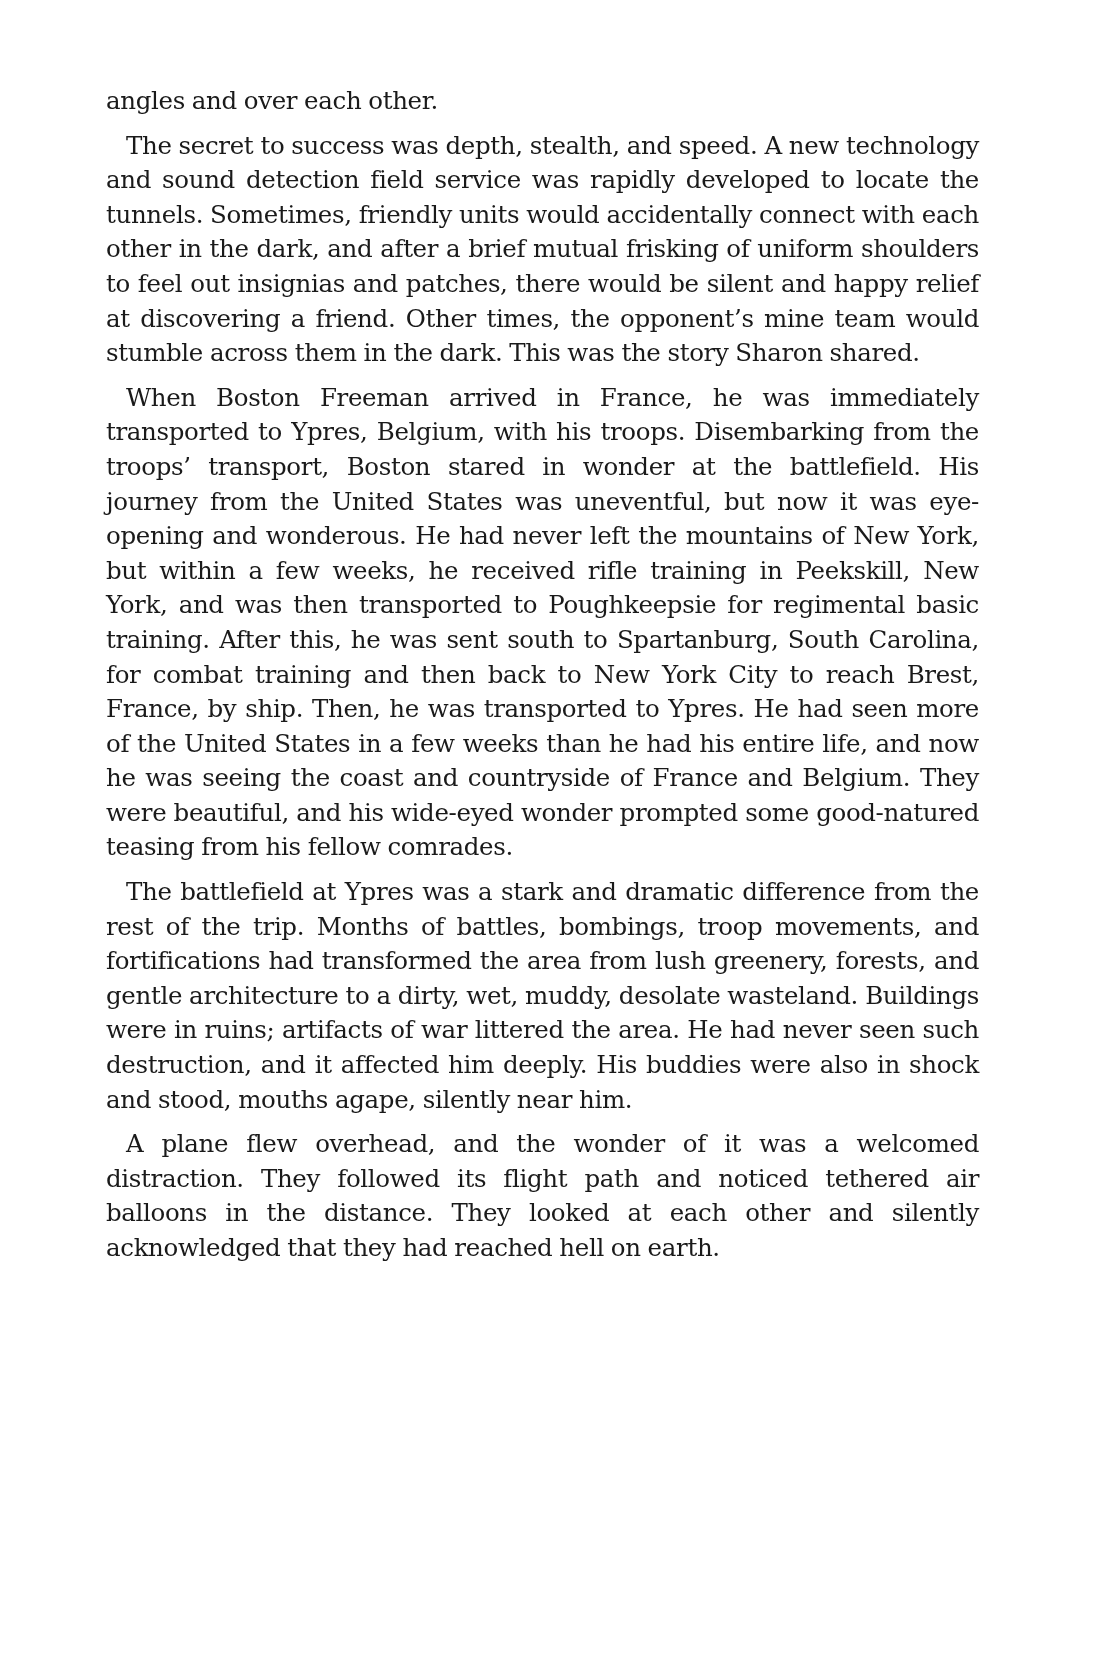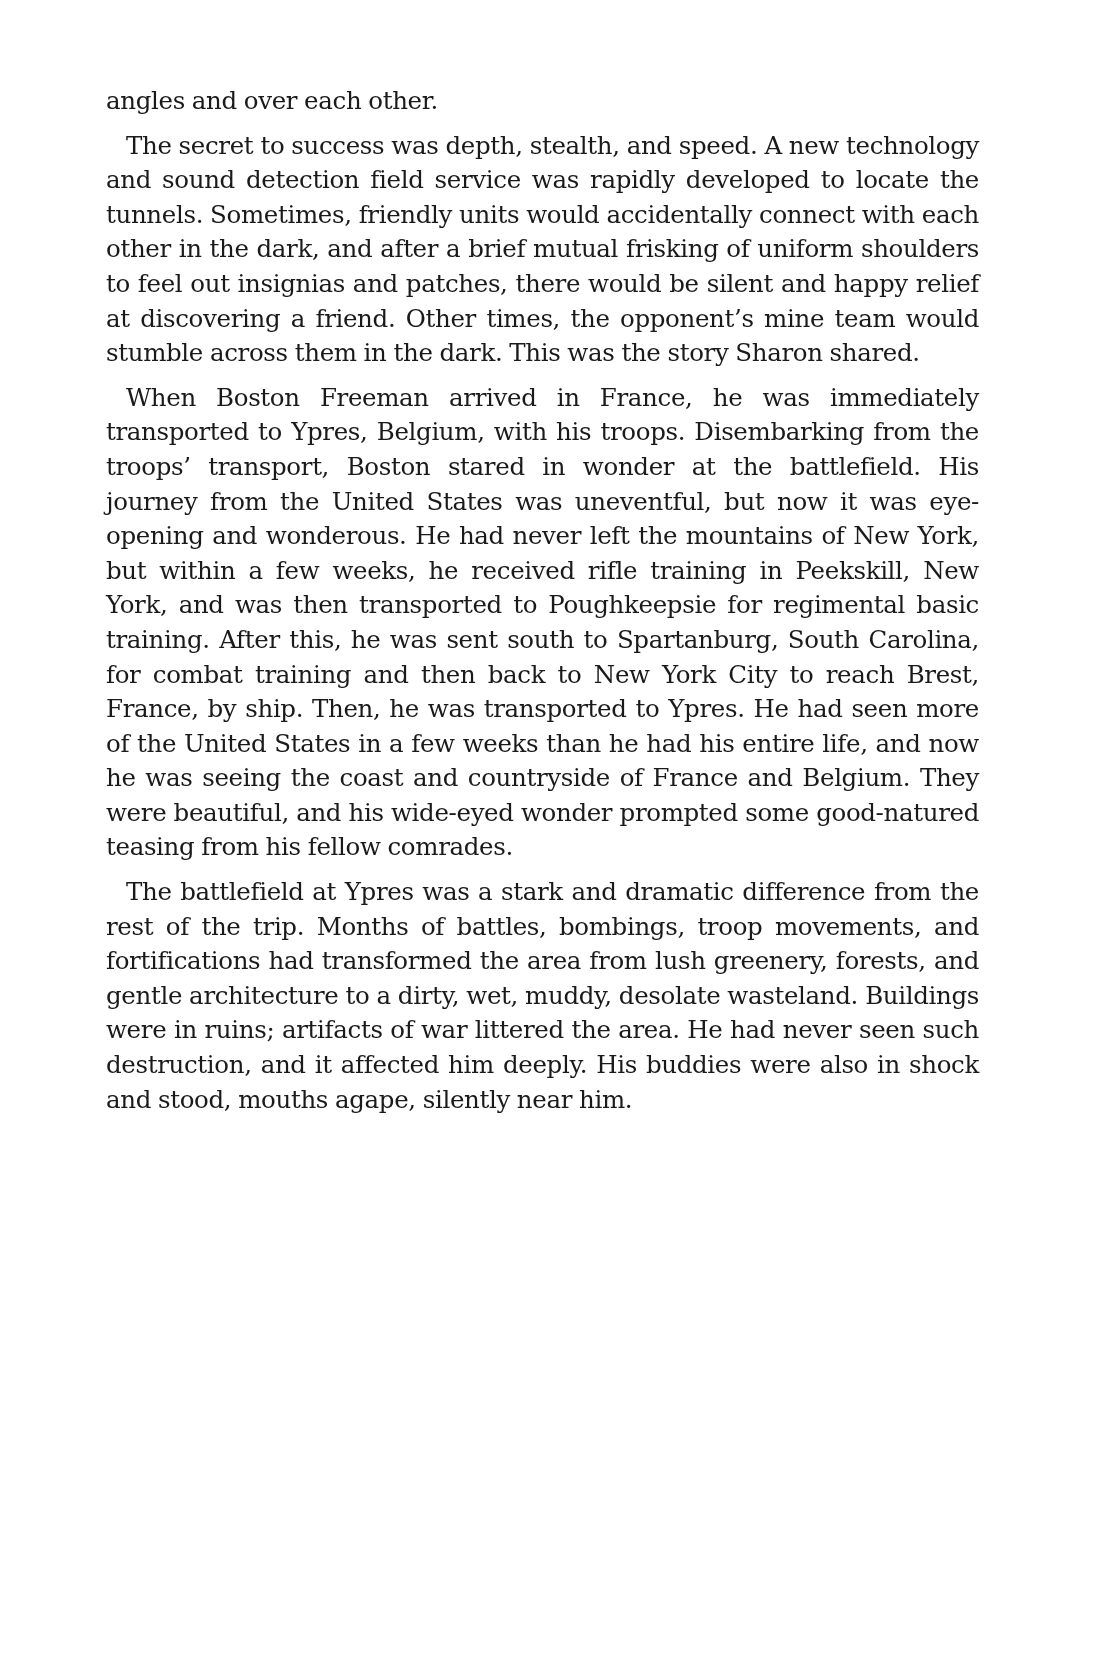--- a/index.html
+++ b/index.html
@@ -37,13 +37,14 @@
     }
   </style>
 </head>
 <body>
 
 <div class="page">
   <p class="para continued">angles and over each other.</p>
   <p class="para">The secret to success was depth, stealth, and speed. A new technology and sound detection field service was rapidly developed to locate the tunnels. Sometimes, friendly units would accidentally connect with each other in the dark, and after a brief mutual frisking of uniform shoulders to feel out insignias and patches, there would be silent and happy relief at discovering a friend. Other times, the opponent’s mine team would stumble across them in the dark. This was the story Sharon shared.</p>
   <p class="para">When Boston Freeman arrived in France, he was immediately transported to Ypres, Belgium, with his troops. Disembarking from the troops’ transport, Boston stared in wonder at the battlefield. His journey from the United States was uneventful, but now it was eye-opening and wonderous. He had never left the mountains of New York, but within a few weeks, he received rifle training in Peekskill, New York, and was then transported to Poughkeepsie for regimental basic training. After this, he was sent south to Spartanburg, South Carolina, for combat training and then back to New York City to reach Brest, France, by ship. Then, he was transported to Ypres. He had seen more of the United States in a few weeks than he had his entire life, and now he was seeing the coast and countryside of France and Belgium. They were beautiful, and his wide-eyed wonder prompted some good-natured teasing from his fellow comrades.</p>
   <p class="para">The battlefield at Ypres was a stark and dramatic difference from the rest of the trip. Months of battles, bombings, troop movements, and fortifications had transformed the area from lush greenery, forests, and gentle architecture to a dirty, wet, muddy, desolate wasteland. Buildings were in ruins; artifacts of war littered the area. He had never seen such destruction, and it affected him deeply. His buddies were also in shock and stood, mouths agape, silently near him.</p>
+  <p class="para">A plane flew overhead, and the wonder of it was a welcomed distraction. They followed its flight path and noticed tethered air balloons in the distance. They looked at each other and silently acknowledged that they had reached hell on earth.</p>
 </div>
 
 </body></html>

